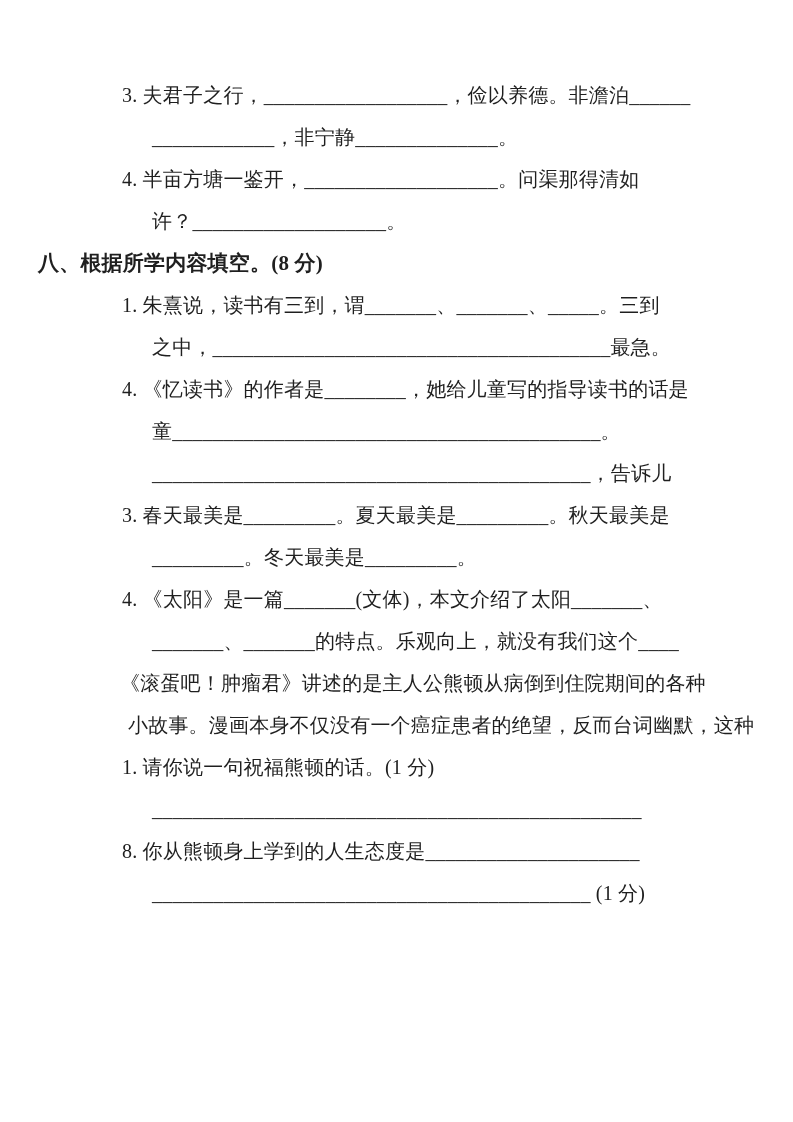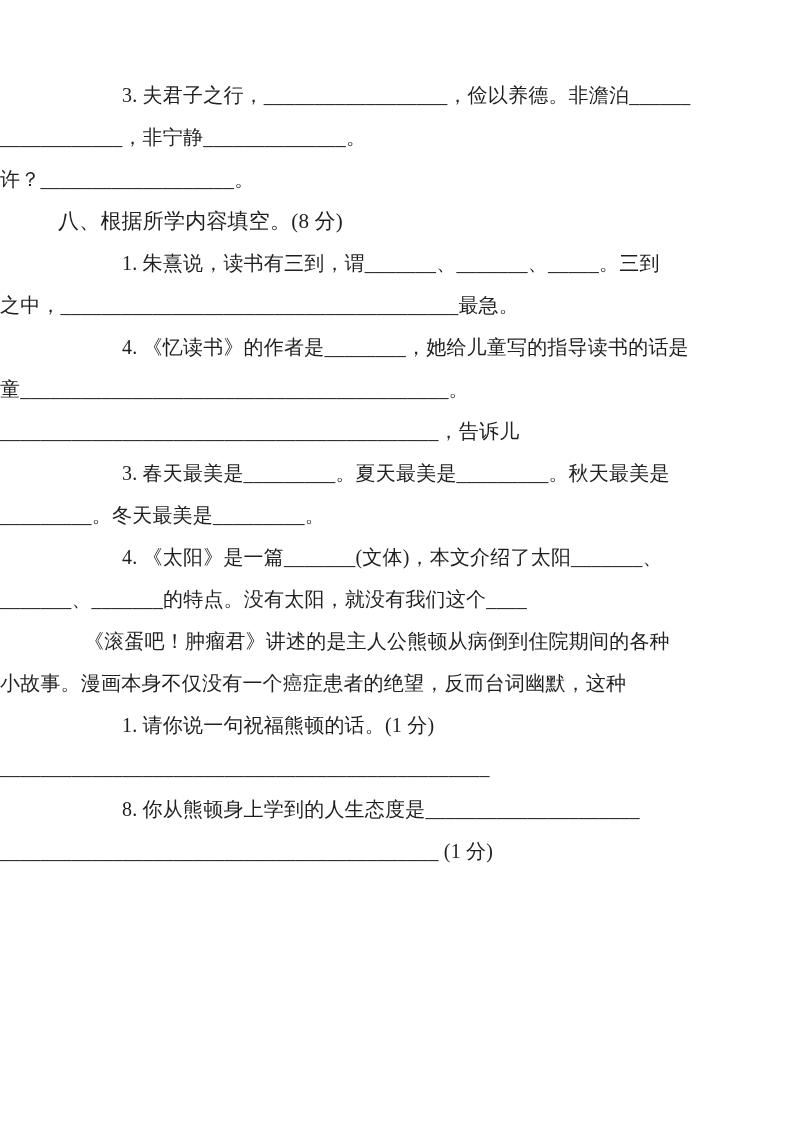--- a/index.html
+++ b/index.html
@@ -20,45 +20,46 @@
     color: #1f1f1f;
   }
   .line {
     height: 42px;
     line-height: 42px;
     font-size: 20px;
     white-space: nowrap;
     letter-spacing: 0.2px;
   }
   
-  .indent-section   { padding-left: 58px;  font-size: 21px; }
+  .indent-section   { padding-left: 38px;  font-size: 21px; font-weight: bold; }
   .indent-item      { padding-left: 150px; text-indent: -28px; }
-  .indent-cont      { }
-  .indent-para-first{ padding-left: 84px; }
-  .indent-para      { }
+  .indent-cont      { padding-left: 152px; }
+  .indent-para-first{ padding-left: 120px; }
+  .indent-para      { padding-left: 128px; }
 </style>
 </head>
 <body>
 
 <div class="page">
 
   <div class="line indent-item">3. 夫君子之行，__________________，俭以养德。非澹泊______</div>
   <div class="line indent-cont">____________，非宁静______________。</div>
+  <div class="line indent-item">4. 半亩方塘一鉴开，___________________。问渠那得清如</div>
   <div class="line indent-cont">许？___________________。</div>
 
   <div class="line indent-section">八、根据所学内容填空。(8 分)</div>
   <div class="line indent-item">1. 朱熹说，读书有三到，谓_______、_______、_____。三到</div>
   <div class="line indent-cont">之中，_______________________________________最急。</div>
   <div class="line indent-item">4. 《忆读书》的作者是________，她给儿童写的指导读书的话是</div>
   <div class="line indent-cont">童__________________________________________。</div>
   <div class="line indent-cont">___________________________________________，告诉儿</div>
   <div class="line indent-item">3. 春天最美是_________。夏天最美是_________。秋天最美是</div>
   <div class="line indent-cont">_________。冬天最美是_________。</div>
   <div class="line indent-item">4. 《太阳》是一篇_______(文体)，本文介绍了太阳_______、</div>
-  <div class="line indent-cont">_______、_______的特点。没有太阳，就没有我们这个____</div>
+  <div class="line indent-cont">_______、_______的特点。乐观向上，就没有我们这个____</div>
 
   <div class="line indent-para-first">《滚蛋吧！肿瘤君》讲述的是主人公熊顿从病倒到住院期间的各种</div>
   <div class="line indent-para">小故事。漫画本身不仅没有一个癌症患者的绝望，反而台词幽默，这种</div>
   <div class="line indent-item">1. 请你说一句祝福熊顿的话。(1 分)</div>
   <div class="line indent-cont">________________________________________________</div>
   <div class="line indent-item">8. 你从熊顿身上学到的人生态度是_____________________</div>
   <div class="line indent-cont">___________________________________________ (1 分)</div>
 
 </div>
 

